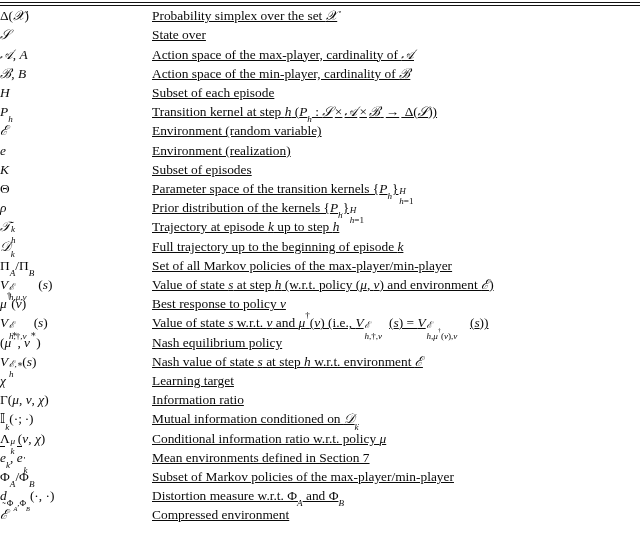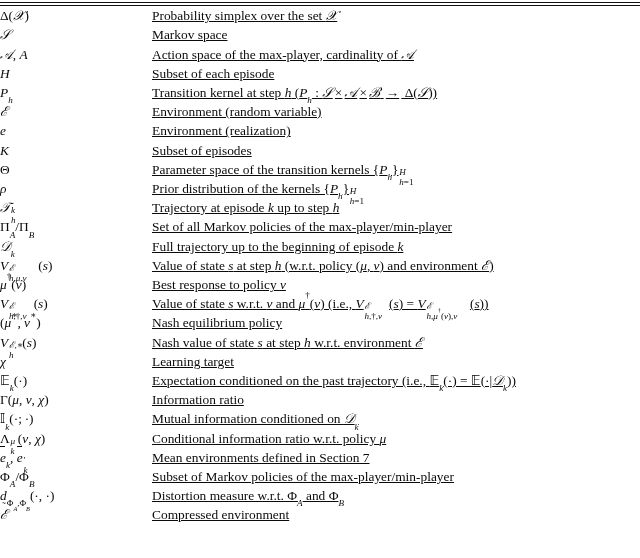--- a/index.html
+++ b/index.html
@@ -122,28 +122,32 @@
   <table class="rows">
     <tbody>
 
       <tr>
         <td class="sym">Δ(<span class="cal">𝒳</span>)</td>
         <td class="desc">Probability simplex over the set <span class="cal">𝒳</span></td>
       </tr>
 
       <tr>
         <td class="sym"><span class="cal">𝒮</span></td>
-        <td class="desc"><span>Markov space</span></td>
+        <td class="desc"><span>State over</span></td>
       </tr>
 
       <tr>
         <td class="sym"><span class="cal">𝒜</span>, <span class="mi">A</span></td>
         <td class="desc">Action space of the max-player, cardinality of <span class="cal">𝒜</span></td>
       </tr>
 
+      <tr>
+        <td class="sym"><span class="cal">ℬ</span>, <span class="mi">B</span></td>
+        <td class="desc">Action space of the min-player, cardinality of <span class="cal">ℬ</span></td>
+      </tr>
 
       <tr>
         <td class="sym"><span class="mi">H</span></td>
         <td class="desc"><span>Subset of each episode</span></td>
       </tr>
 
       <tr>
         <td class="sym"><span class="mi">P</span><sub class="mi">h</sub></td>
         <td class="desc">Transition kernel at step <span class="mi">h</span> (<span class="mi">P</span><sub class="mi">h</sub> : <span class="cal">𝒮</span><span class="op">×</span><span class="cal">𝒜</span><span class="op">×</span><span class="cal">ℬ</span> <span class="op">→</span> Δ(<span class="cal">𝒮</span>))</td>
       </tr>
@@ -173,30 +177,30 @@
         <td class="sym"><span class="mi">ρ</span></td>
         <td class="desc">Prior distribution of the kernels {<span class="mi">P</span><sub class="mi">h</sub>}<span class="subsup"><span class="s-up"><span class="mi">H</span></span><span class="s-dn"><span class="mi">h</span>=1</span></span><span class="stackpad" style="width:1.5em"></span></td>
       </tr>
 
       <tr>
         <td class="sym"><span class="cal">𝒯</span><span class="subsup"><span class="s-up"><span class="mi">k</span></span><span class="s-dn"><span class="mi">h</span></span></span><span class="stackpad" style="width:0.65em"></span></td>
         <td class="desc">Trajectory at episode <span class="mi">k</span> up to step <span class="mi">h</span></td>
       </tr>
 
       <tr>
+        <td class="sym"><span class="cal">𝒟</span><sub class="mi">k</sub></td>
+        <td class="desc">Full trajectory up to the beginning of episode <span class="mi">k</span></td>
+      </tr>
+
+      <tr>
         <td class="sym">Π<sub class="mi">A</sub>/Π<sub class="mi">B</sub></td>
         <td class="desc"><span>Set of all Markov policies of the max-player/min-player</span></td>
       </tr>
 
       <tr>
-        <td class="sym"><span class="cal">𝒟</span><sub class="mi">k</sub></td>
-        <td class="desc">Full trajectory up to the beginning of episode <span class="mi">k</span></td>
-      </tr>
-
-      <tr>
         <td class="sym"><span class="mi">V</span><span class="subsup"><span class="s-up"><span class="cal">ℰ</span></span><span class="s-dn"><span class="mi">h</span>,<span class="mi">μ</span>,<span class="mi">ν</span></span></span><span class="stackpad" style="width:2.25em"></span>(<span class="mi">s</span>)</td>
         <td class="desc">Value of state <span class="mi">s</span> at step <span class="mi">h</span> (w.r.t. policy (<span class="mi">μ</span>, <span class="mi">ν</span>) and environment <span class="cal">ℰ</span>)</td>
       </tr>
 
       <tr>
         <td class="sym"><span class="mi">μ</span><sup>†</sup>(<span class="mi">ν</span>)</td>
         <td class="desc">Best response to policy <span class="mi">ν</span></td>
       </tr>
 
       <tr>
@@ -212,24 +216,20 @@
       <tr>
         <td class="sym"><span class="mi">V</span><span class="subsup"><span class="s-up"><span class="cal">ℰ</span>,∗</span><span class="s-dn"><span class="mi">h</span></span></span><span class="stackpad" style="width:1.05em"></span>(<span class="mi">s</span>)</td>
         <td class="desc">Nash value of state <span class="mi">s</span> at step <span class="mi">h</span> w.r.t. environment <span class="cal">ℰ</span></td>
       </tr>
 
       <tr>
         <td class="sym"><span class="mi">χ</span></td>
         <td class="desc"><span>Learning target</span></td>
       </tr>
 
-      <tr>
-        <td class="sym"><span class="bb">𝔼</span><sub class="mi">k</sub>(·)</td>
-        <td class="desc">Expectation conditioned on the past trajectory (i.e., <span class="bb">𝔼</span><sub class="mi">k</sub>(·) = <span class="bb">𝔼</span>(·|<span class="cal">𝒟</span><sub class="mi">k</sub>))</td>
-      </tr>
 
       <tr>
         <td class="sym">Γ(<span class="mi">μ</span>, <span class="mi">ν</span>, <span class="mi">χ</span>)</td>
         <td class="desc"><span>Information ratio</span></td>
       </tr>
 
       <tr>
         <td class="sym"><span class="bb">𝕀</span><sub class="mi">k</sub>(·; ·)</td>
         <td class="desc">Mutual information conditioned on <span class="cal">𝒟</span><sub class="mi">k</sub></td>
       </tr>

